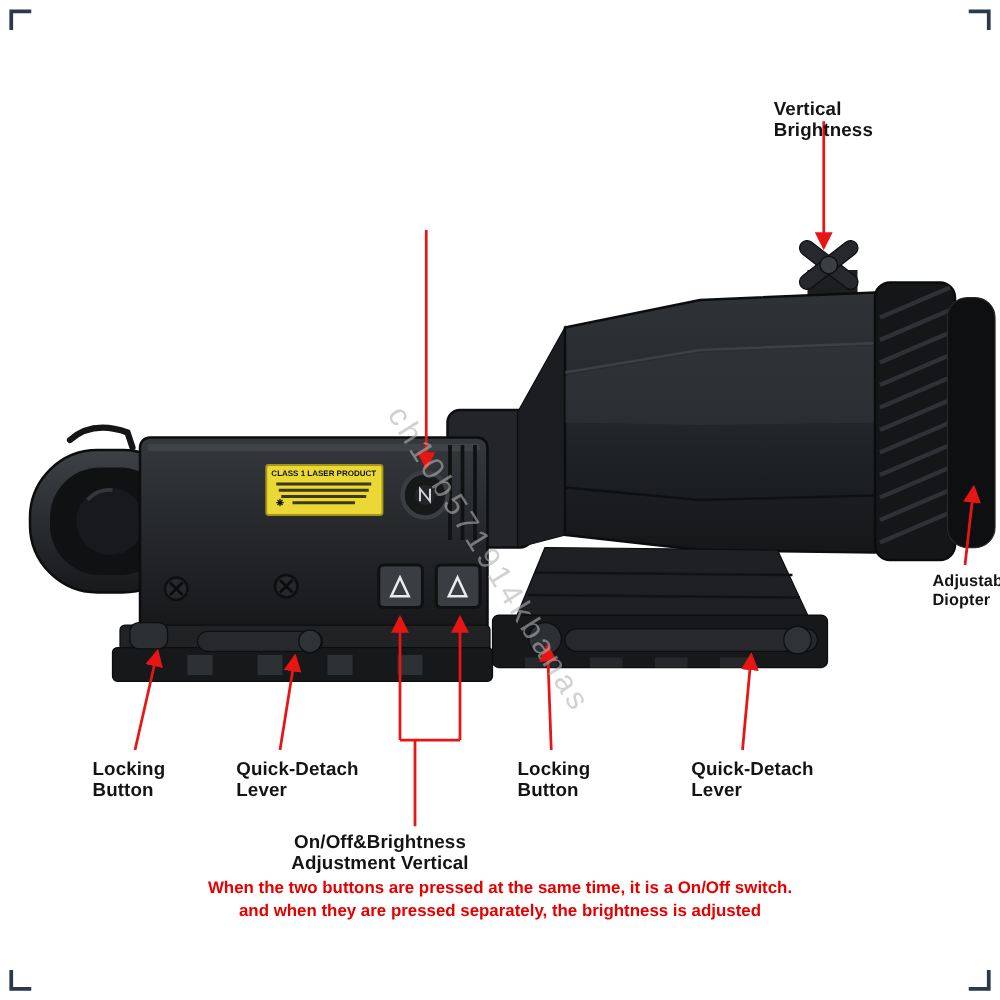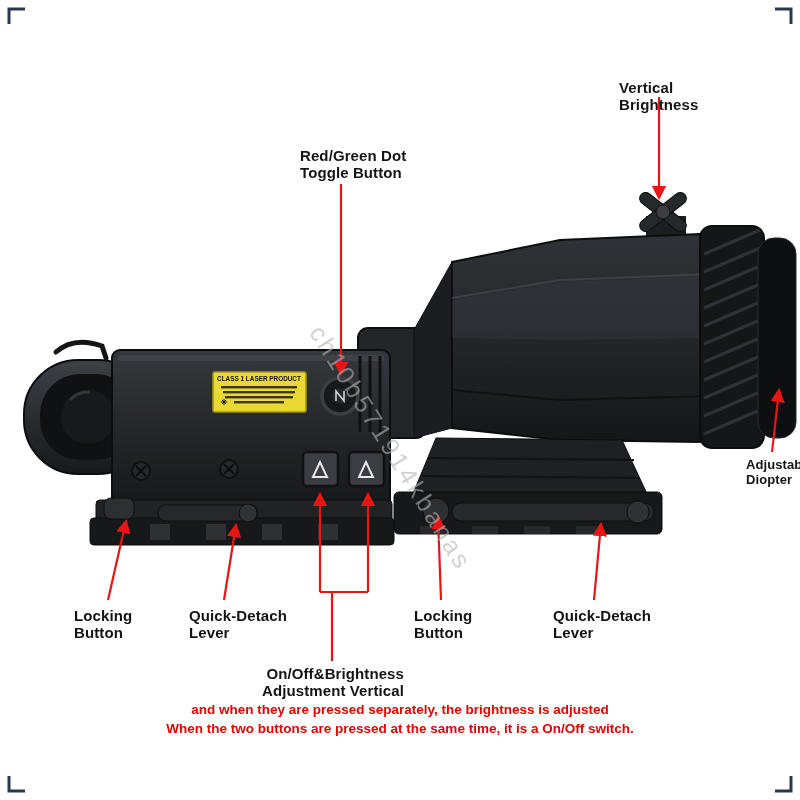--- a/index.html
+++ b/index.html
@@ -2,21 +2,21 @@
 <html><head>
 <meta charset="utf-8">
 <style>
   * { margin:0; padding:0; box-sizing:border-box; }
   html,body { background:#ffffff; font-family:"Liberation Sans", sans-serif; }
   .canvas { position:relative; width:800px; height:800px; background:#ffffff; overflow:hidden; }
   .scene { position:absolute; left:0; top:0; width:800px; height:800px; }
   .lbl { position:absolute; font-weight:bold; font-size:15px; color:#141414; line-height:1.15; letter-spacing:.1px; z-index:10; white-space:nowrap; }
   .lbl span { display:block; }
   .lbl-sm { font-size:13px; }
-  .lbl-center { text-align:right; }
+  .lbl-center { text-align:center; }
   .watermark {
     position:absolute; left:328px; top:320px;
     transform:rotate(58deg); transform-origin:0 0;
     font-size:25px; letter-spacing:3px; font-weight:400;
     color:rgba(178,178,178,0.6); white-space:nowrap; z-index:6;
   }
   .footnote {
     position:absolute; left:0; top:701px; width:800px; text-align:center;
     color:#e60000; font-weight:bold; font-size:13.5px; line-height:1.4; z-index:10;
   }
@@ -199,24 +199,20 @@
     </g>
   </svg>
 
   <div class="watermark">ch10b571914kbanas</div>
 
   <div class="lbl" style="left:619px; top:59px;margin-top:20px;">
     <span>Vertical</span>
     <span>Brightness</span>
   </div>
 
-  <div class="lbl" style="left:300px; top:147px;">
-    <span>Red/Green Dot</span>
-    <span>Toggle Button</span>
-  </div>
 
   <div class="lbl lbl-sm" style="left:746px; top:458px;">
     <span>Adjustable</span>
     <span>Diopter</span>
   </div>
 
   <div class="lbl" style="left:74px; top:607px;">
     <span>Locking</span>
     <span>Button</span>
   </div>
@@ -235,17 +231,17 @@
     <span>Quick-Detach</span>
     <span>Lever</span>
   </div>
 
   <div class="lbl lbl-center" style="left:204px; top:665px; width:200px;">
     <span>On/Off&amp;Brightness</span>
     <span>Adjustment Vertical</span>
   </div>
 
   <div class="footnote">
+    <span>When the two buttons are pressed at the same time, it is a On/Off switch.</span>
     <span>and when they are pressed separately, the brightness is adjusted</span>
-    <span>When the two buttons are pressed at the same time, it is a On/Off switch.</span>
   </div>
 
 </div>
 
 </body></html>

